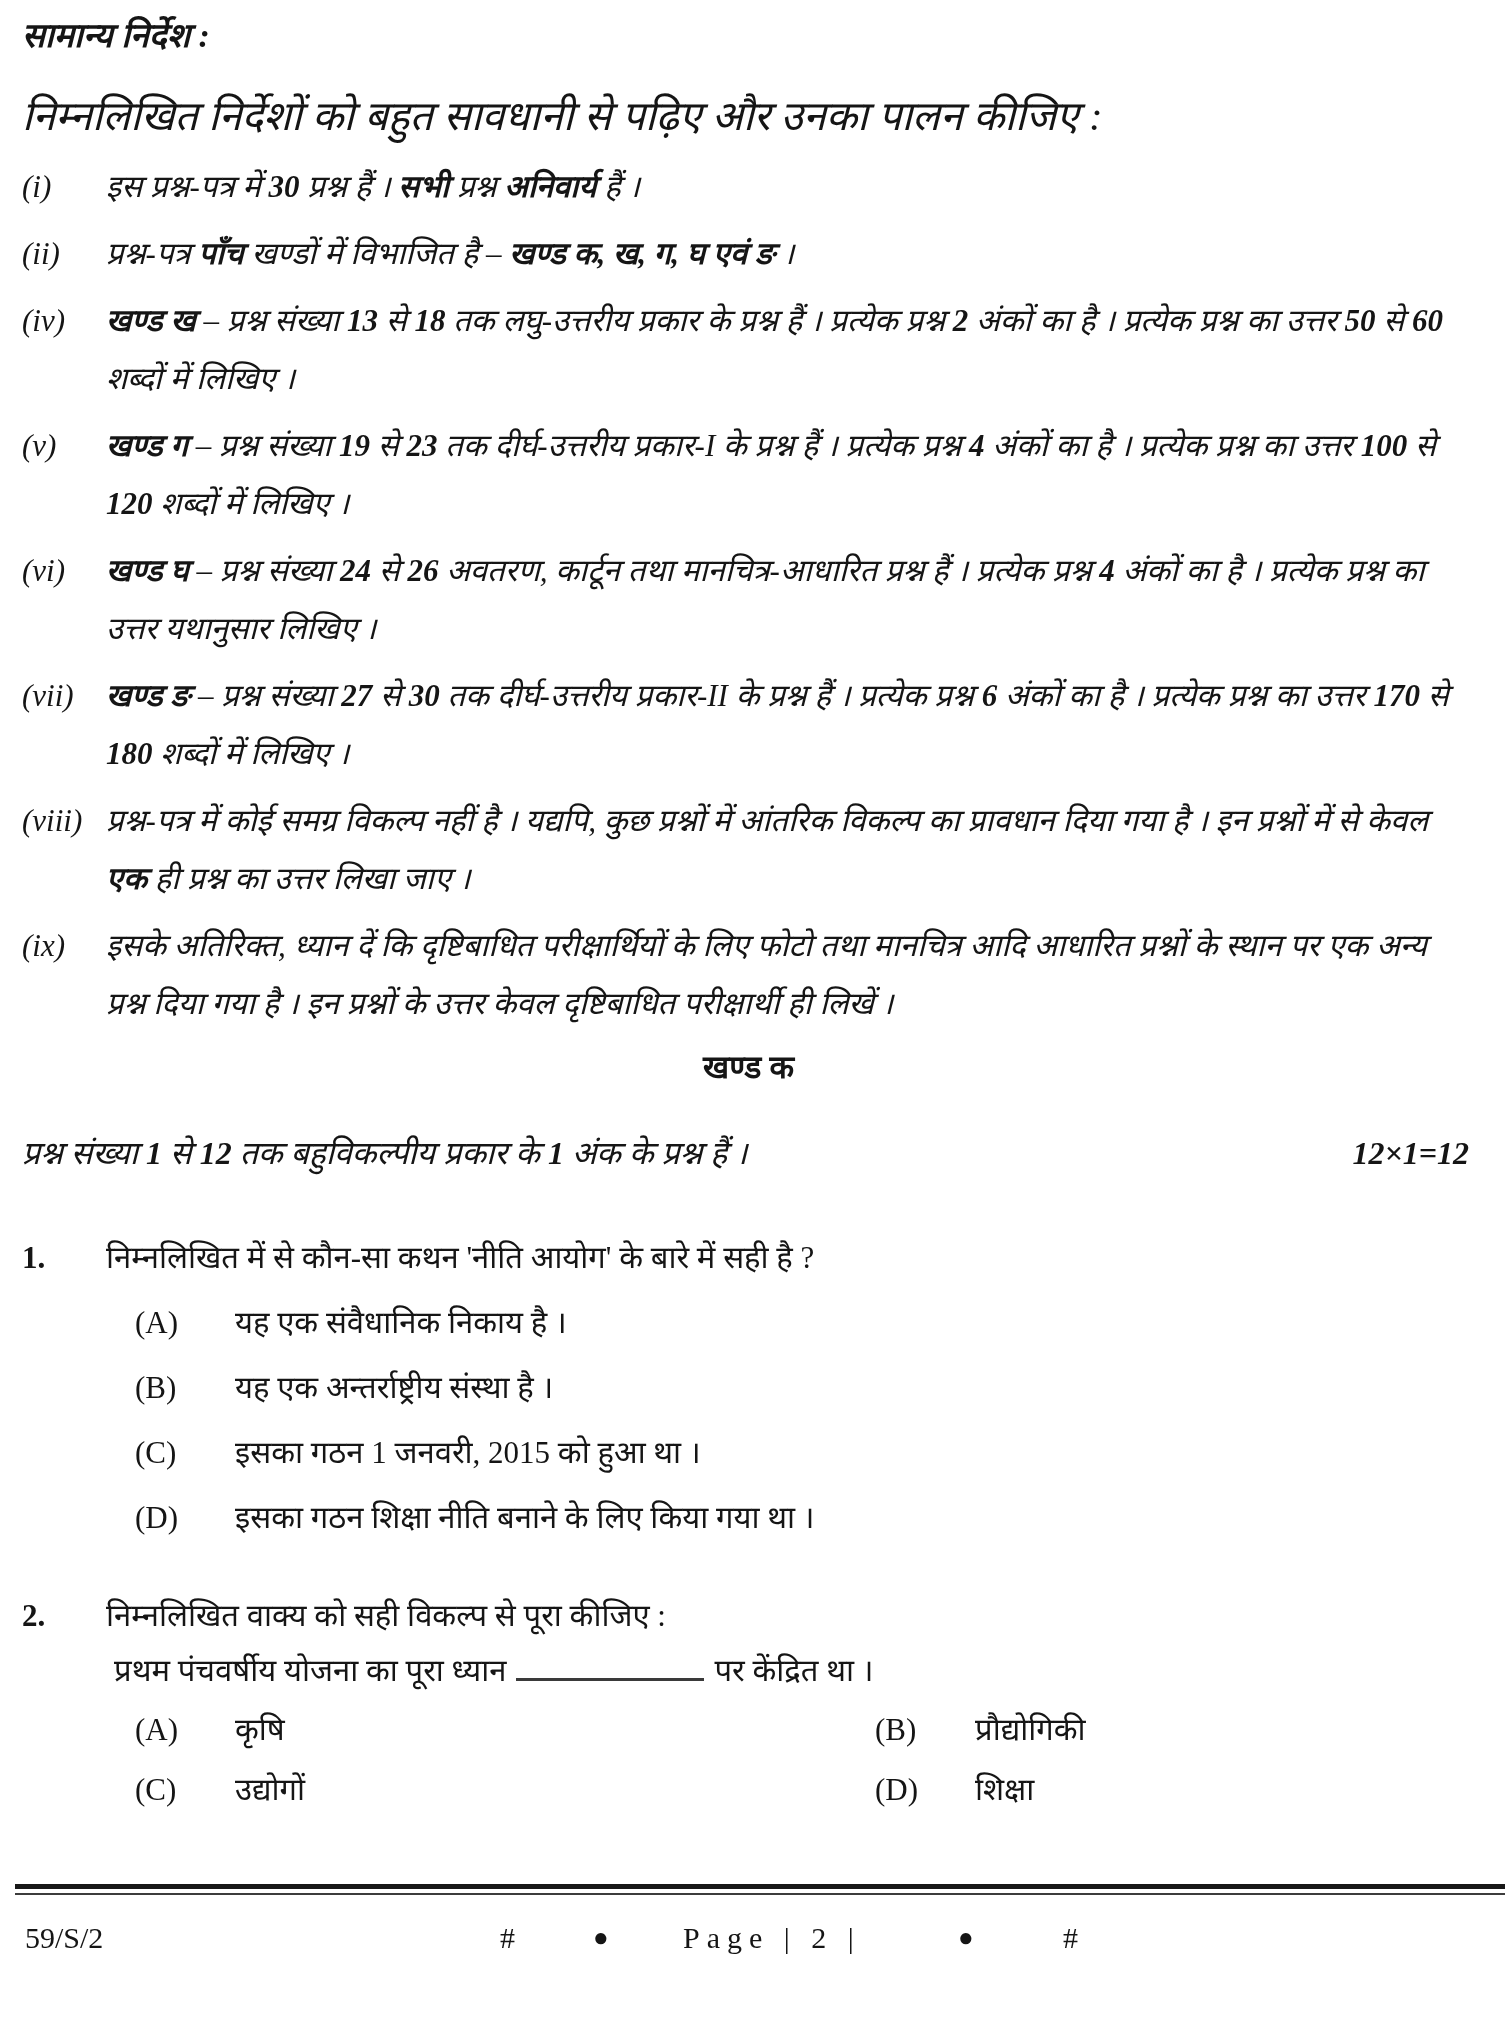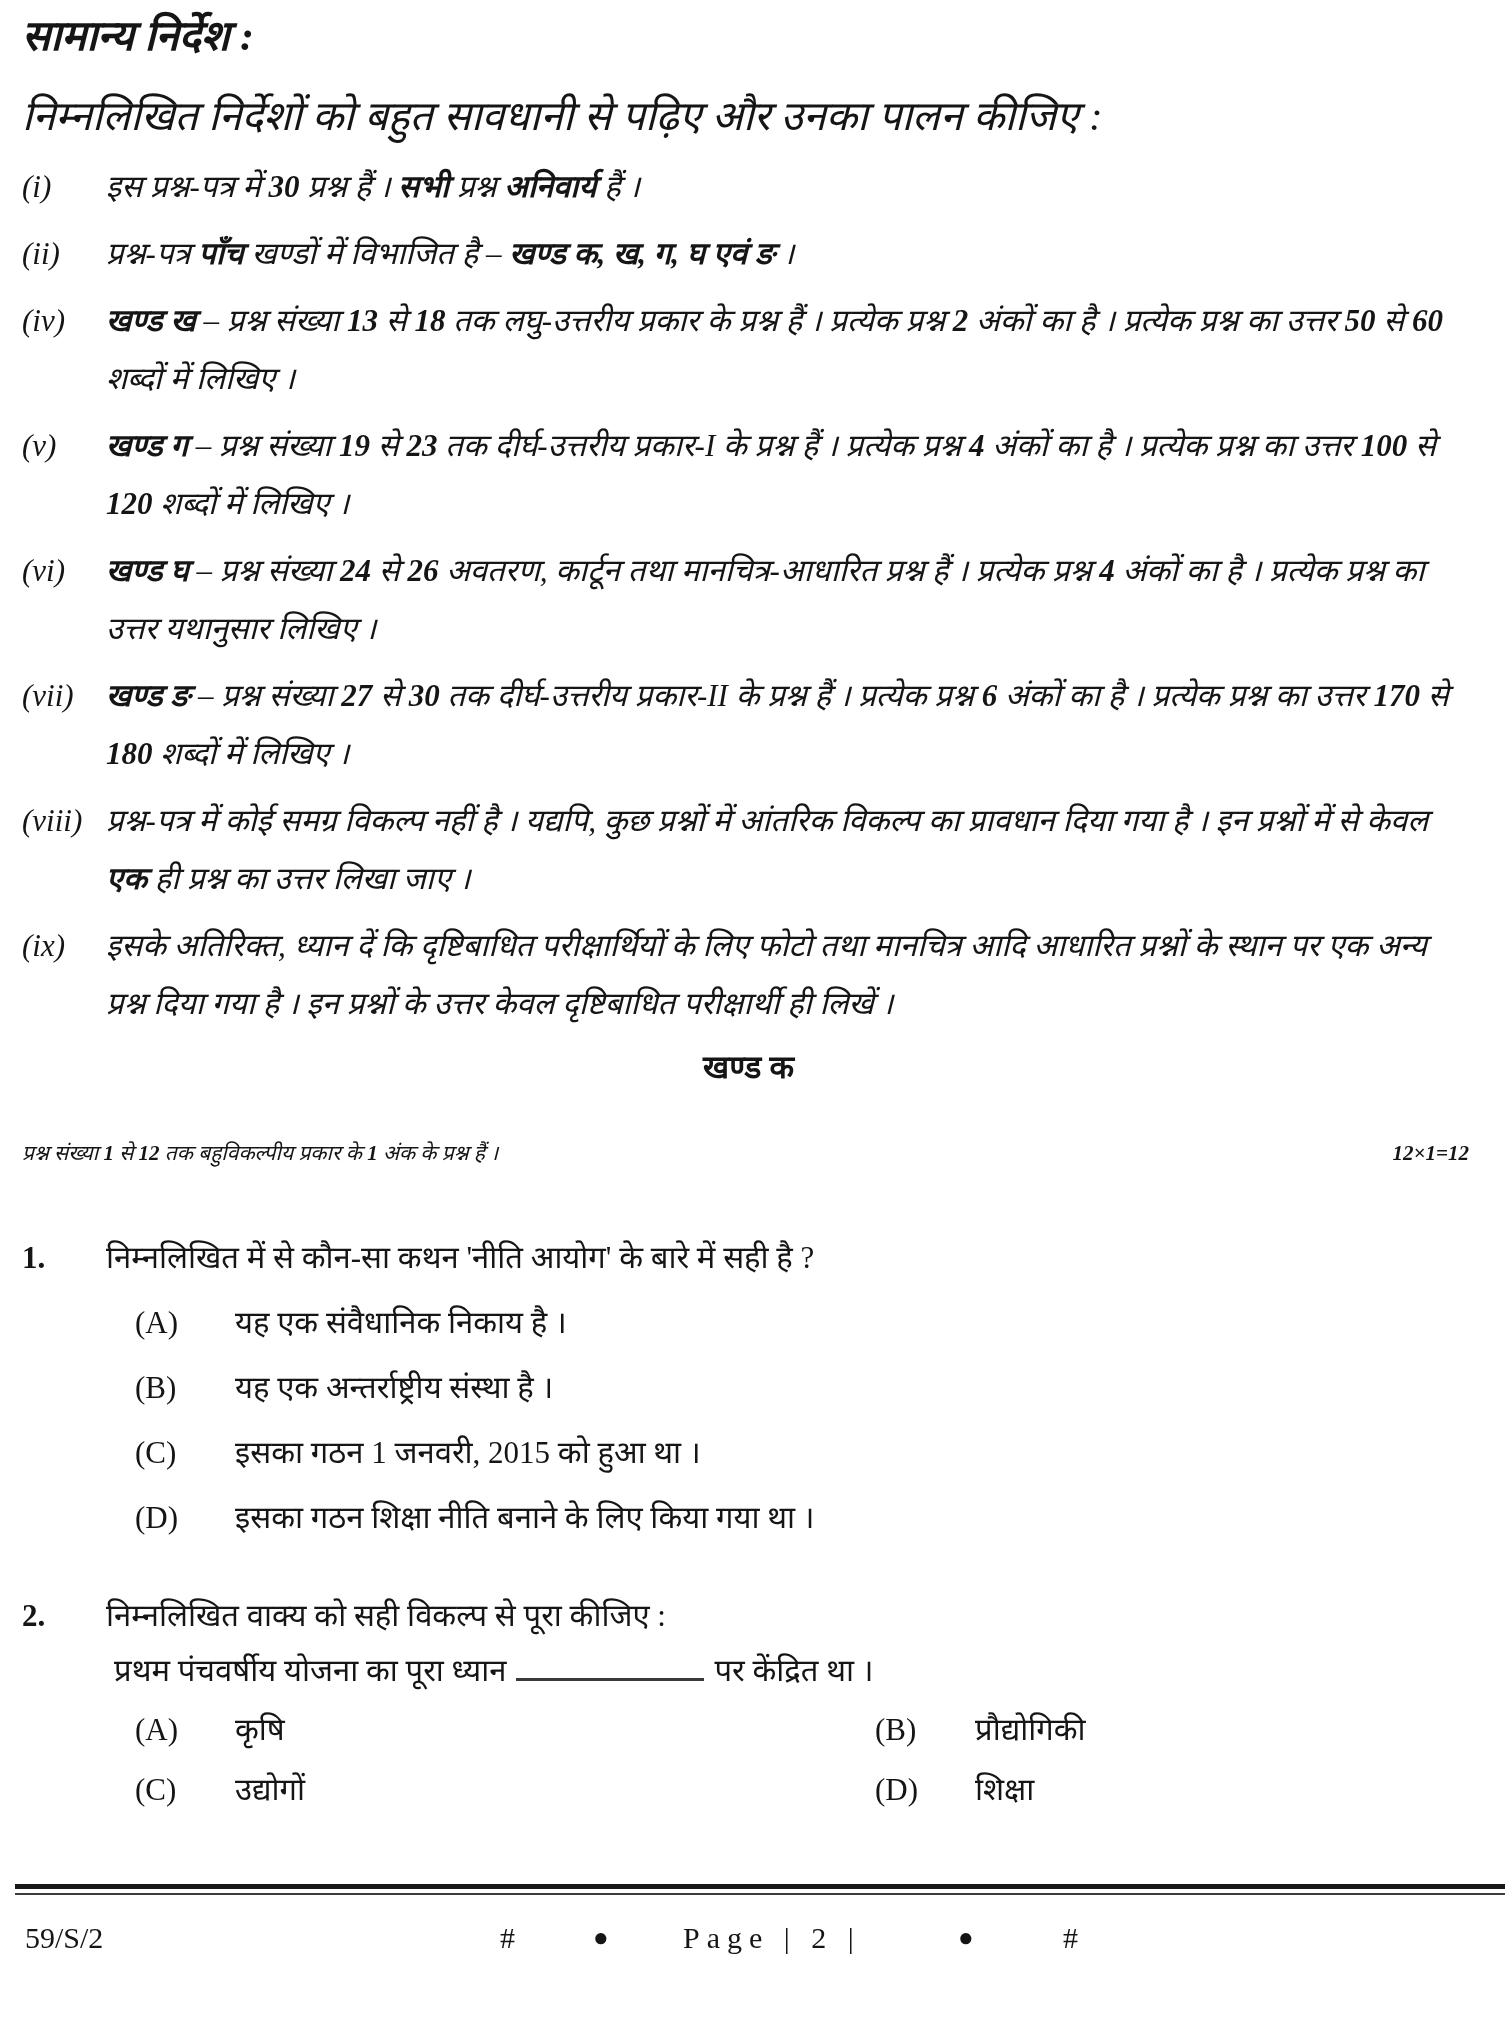--- a/index.html
+++ b/index.html
@@ -6,30 +6,30 @@
   .page{
     position:relative;
     width:1505px;height:2034px;
     background:#ffffff;
     box-sizing:border-box;
     padding:14px 30px 0 22px;
     overflow:hidden;
     font-family:"Liberation Serif","DejaVu Serif",serif;
     color:#151515;
   }
-  .gi-title{font-size:42px;font-weight:bold;font-style:italic;line-height:44px;}
+  .gi-title{font-size:34px;font-weight:bold;font-style:italic;line-height:44px;}
   .gi-intro{font-size:41px;font-style:italic;line-height:44px;margin-top:36px;}
   .ins-list{margin-top:20px;}
   .ins-item{display:flex;font-size:31px;font-style:italic;line-height:58px;margin-bottom:9px;}
   .ins-label{width:84px;flex:none;}
   .ins-body{flex:1;padding-right:4px;}
   .b{font-weight:bold;}
   .section-heading{text-align:center;font-size:32px;font-weight:bold;line-height:44px;margin-top:12px;}
   .sec-intro-row{display:flex;justify-content:space-between;align-items:baseline;
-    font-size:21px;font-style:italic;line-height:58px;margin-top:35px;}
+    font-size:32px;font-style:italic;line-height:58px;margin-top:35px;}
   .sec-marks{font-weight:bold;padding-right:6px;white-space:nowrap;}
   .questions{margin-top:47px;}
   .q{margin-bottom:40px;font-size:31px;}
   .q-head{display:flex;line-height:58px;}
   .q-num{width:84px;flex:none;font-weight:bold;}
   .q-text{flex:1;}
   .q-options{margin-top:7px;}
   .opt-row{display:flex;margin-left:113px;line-height:58px;margin-bottom:7px;}
   .opt-label{width:100px;flex:none;}
   .fill-line{margin-left:92px;line-height:52px;}

